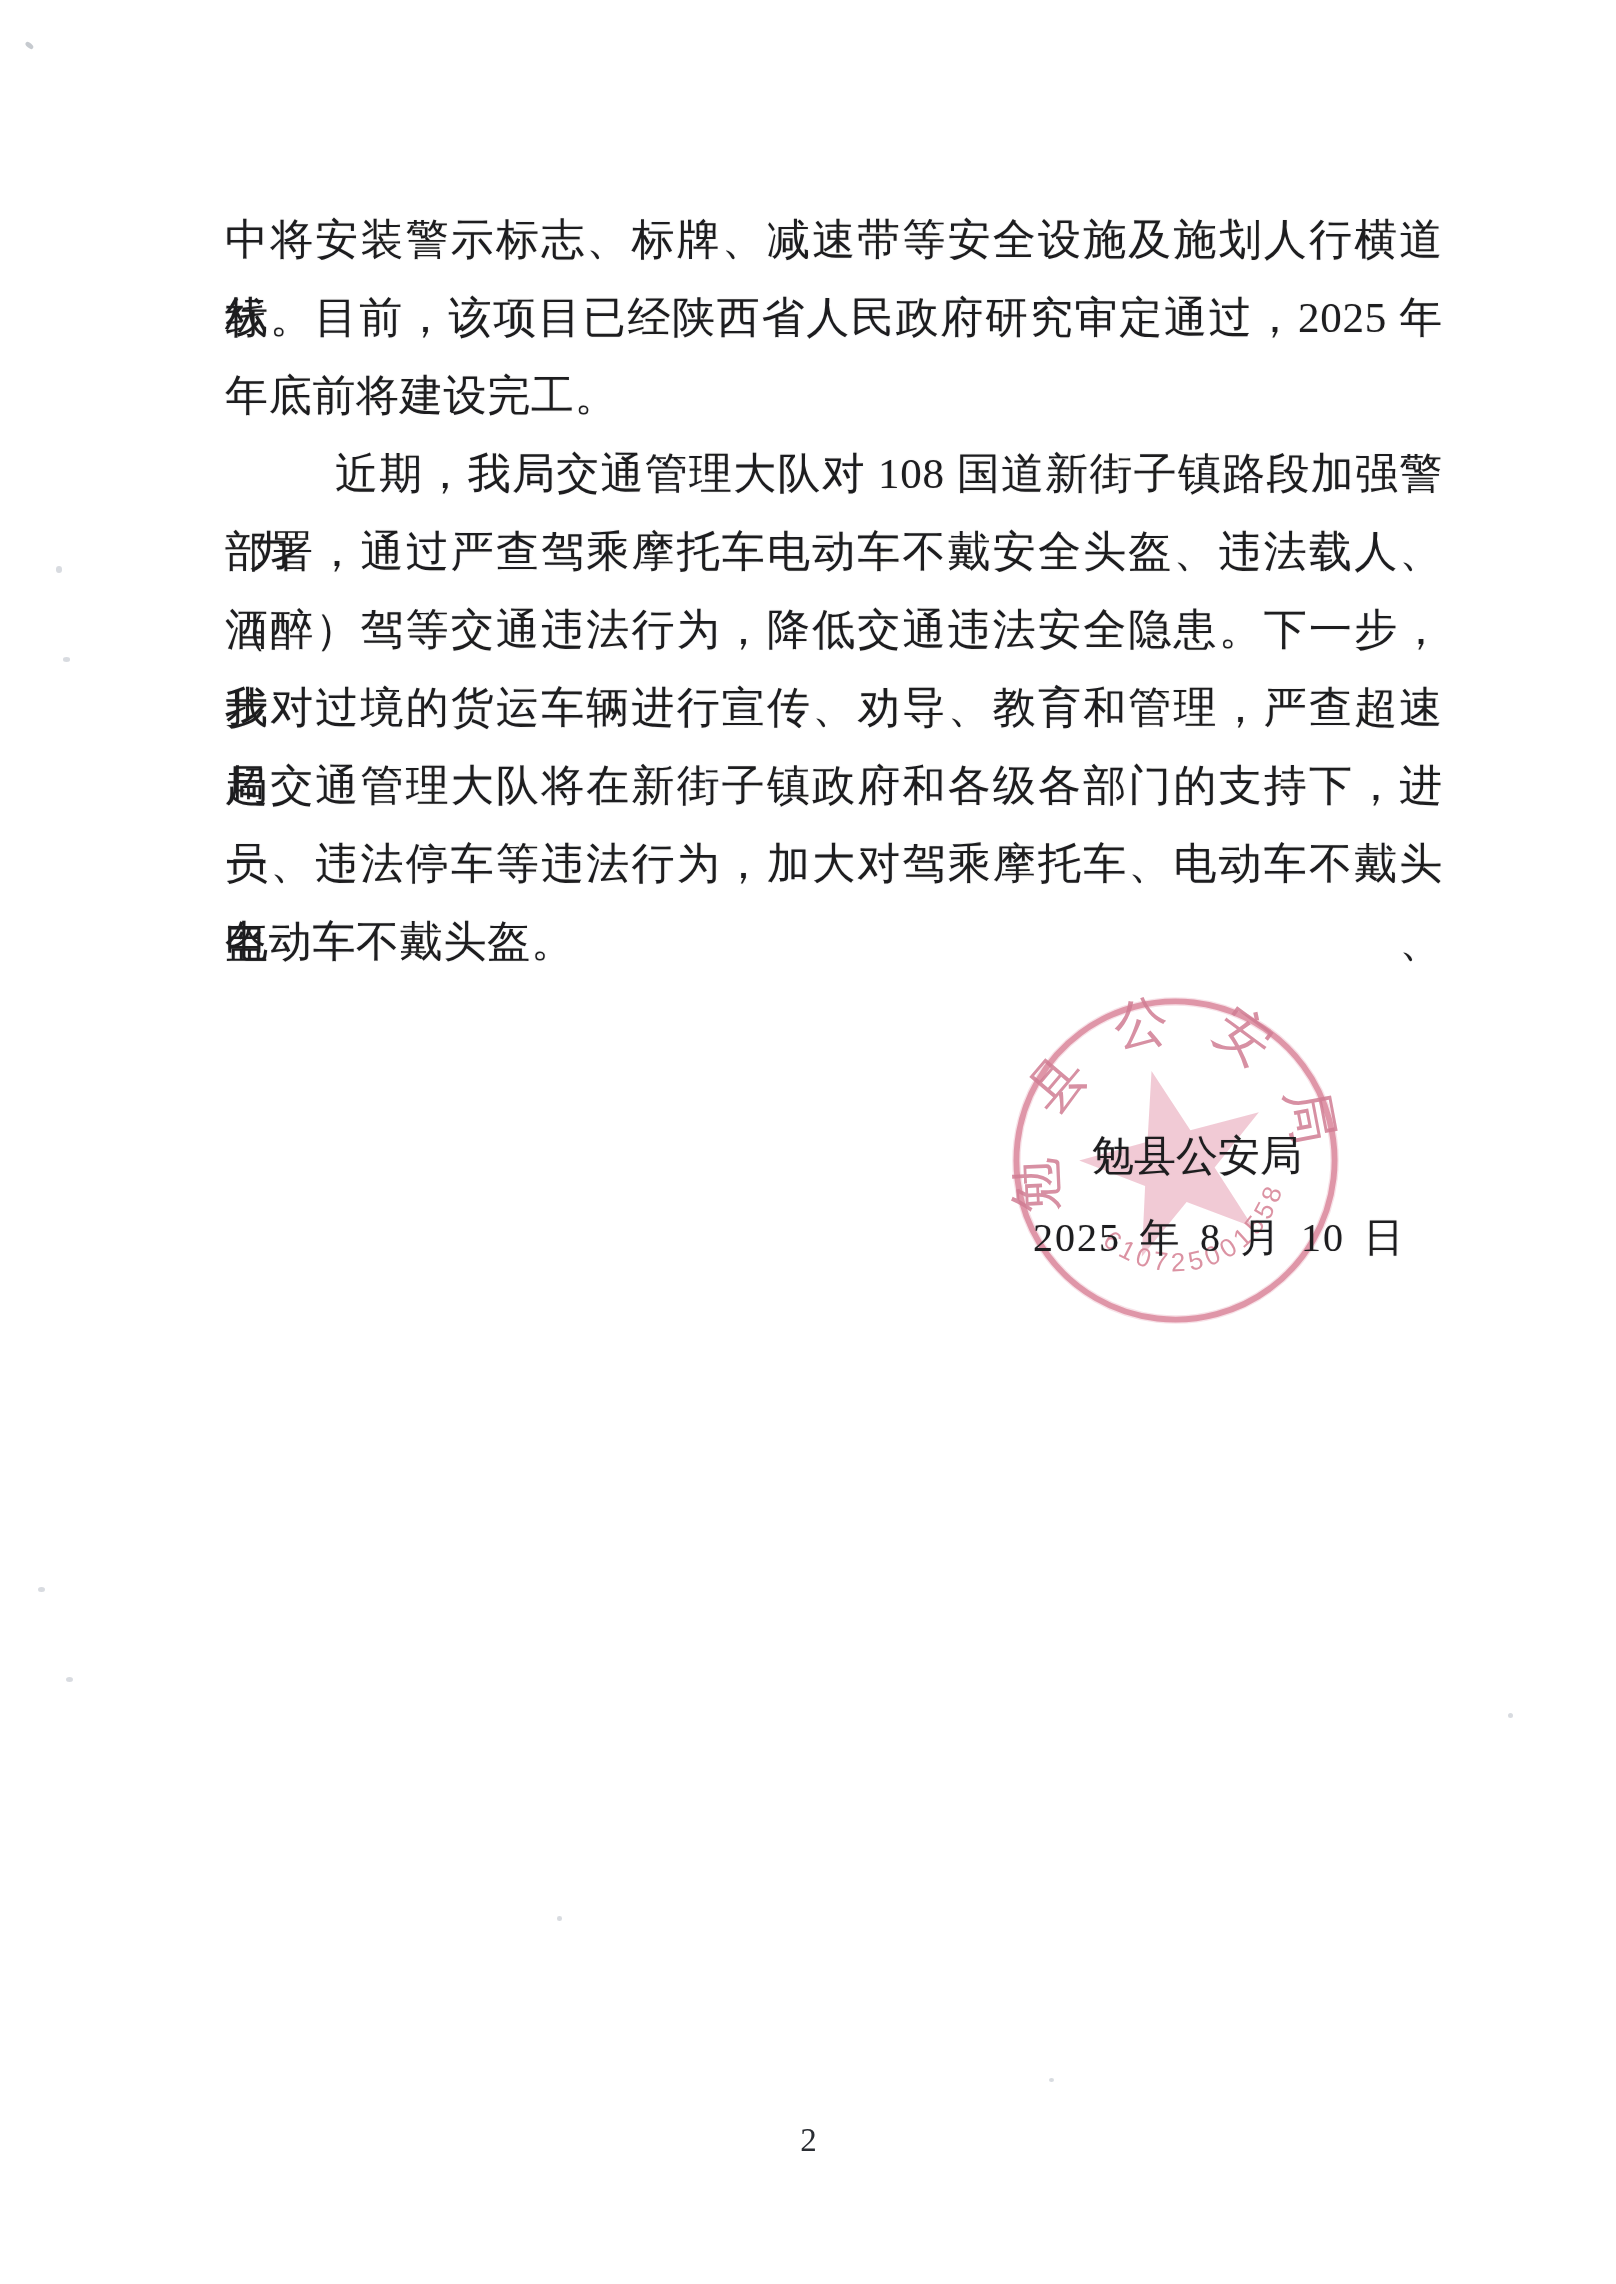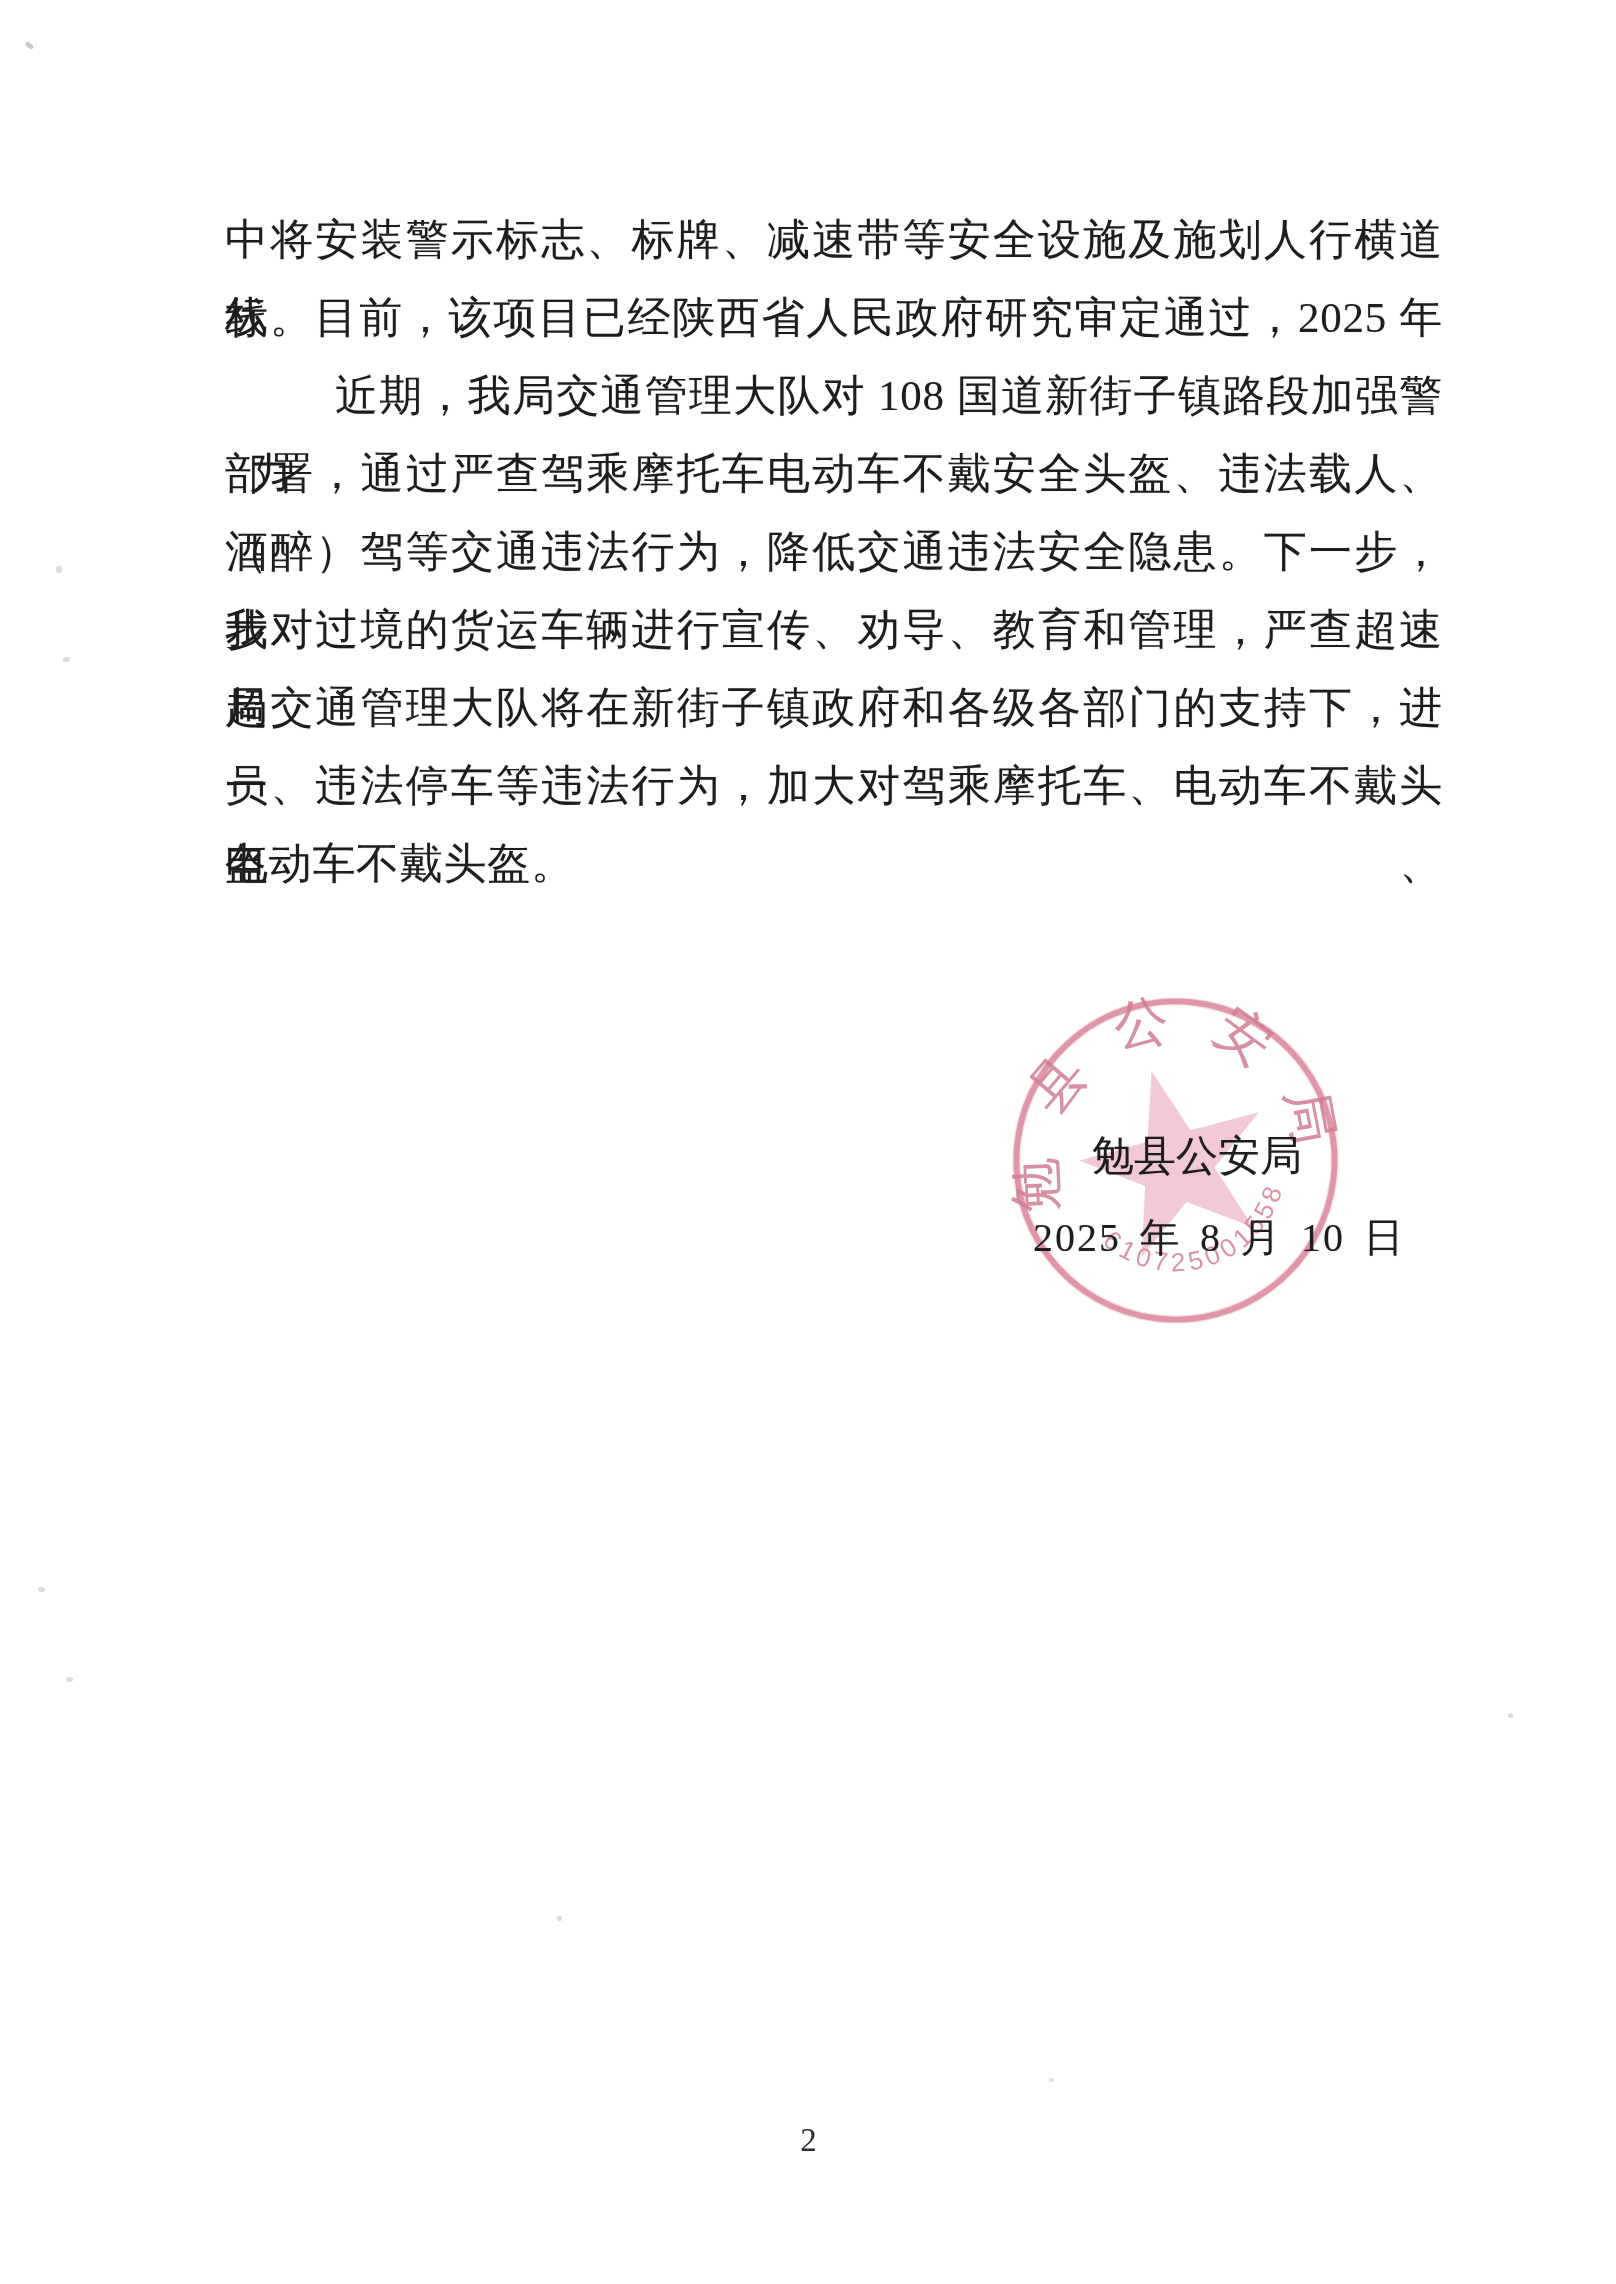--- a/index.html
+++ b/index.html
@@ -97,20 +97,21 @@
     </text>
     <text font-size="40" fill="#d8889a" opacity="0.9" letter-spacing="7" font-family="Liberation Sans, DejaVu Sans, sans-serif">
       <textPath href="#codePath" startOffset="10">610725001558</textPath>
     </text>
   </svg>
 </div>
 
 <div class="textblock">
   <div class="doc-line justify">中将安装警示标志、标牌、减速带等安全设施及施划人行横道标</div>
   <div class="doc-line justify">线。目前，该项目已经陕西省人民政府研究审定通过，2025 年</div>
+  <div class="doc-line">年底前将建设完工。</div>
   <div class="doc-line justify indent">近期，我局交通管理大队对 108 国道新街子镇路段加强警力</div>
   <div class="doc-line justify">部署，通过严查驾乘摩托车电动车不戴安全头盔、违法载人、酒</div>
   <div class="doc-line justify">（醉）驾等交通违法行为，降低交通违法安全隐患。下一步，我</div>
   <div class="doc-line justify">步对过境的货运车辆进行宣传、劝导、教育和管理，严查超速超</div>
   <div class="doc-line justify">局交通管理大队将在新街子镇政府和各级各部门的支持下，进一</div>
   <div class="doc-line justify">员、违法停车等违法行为，加大对驾乘摩托车、电动车不戴头盔、</div>
   <div class="doc-line">电动车不戴头盔。</div>
 </div>
 
 <div class="sig-agency">勉县公安局</div>

